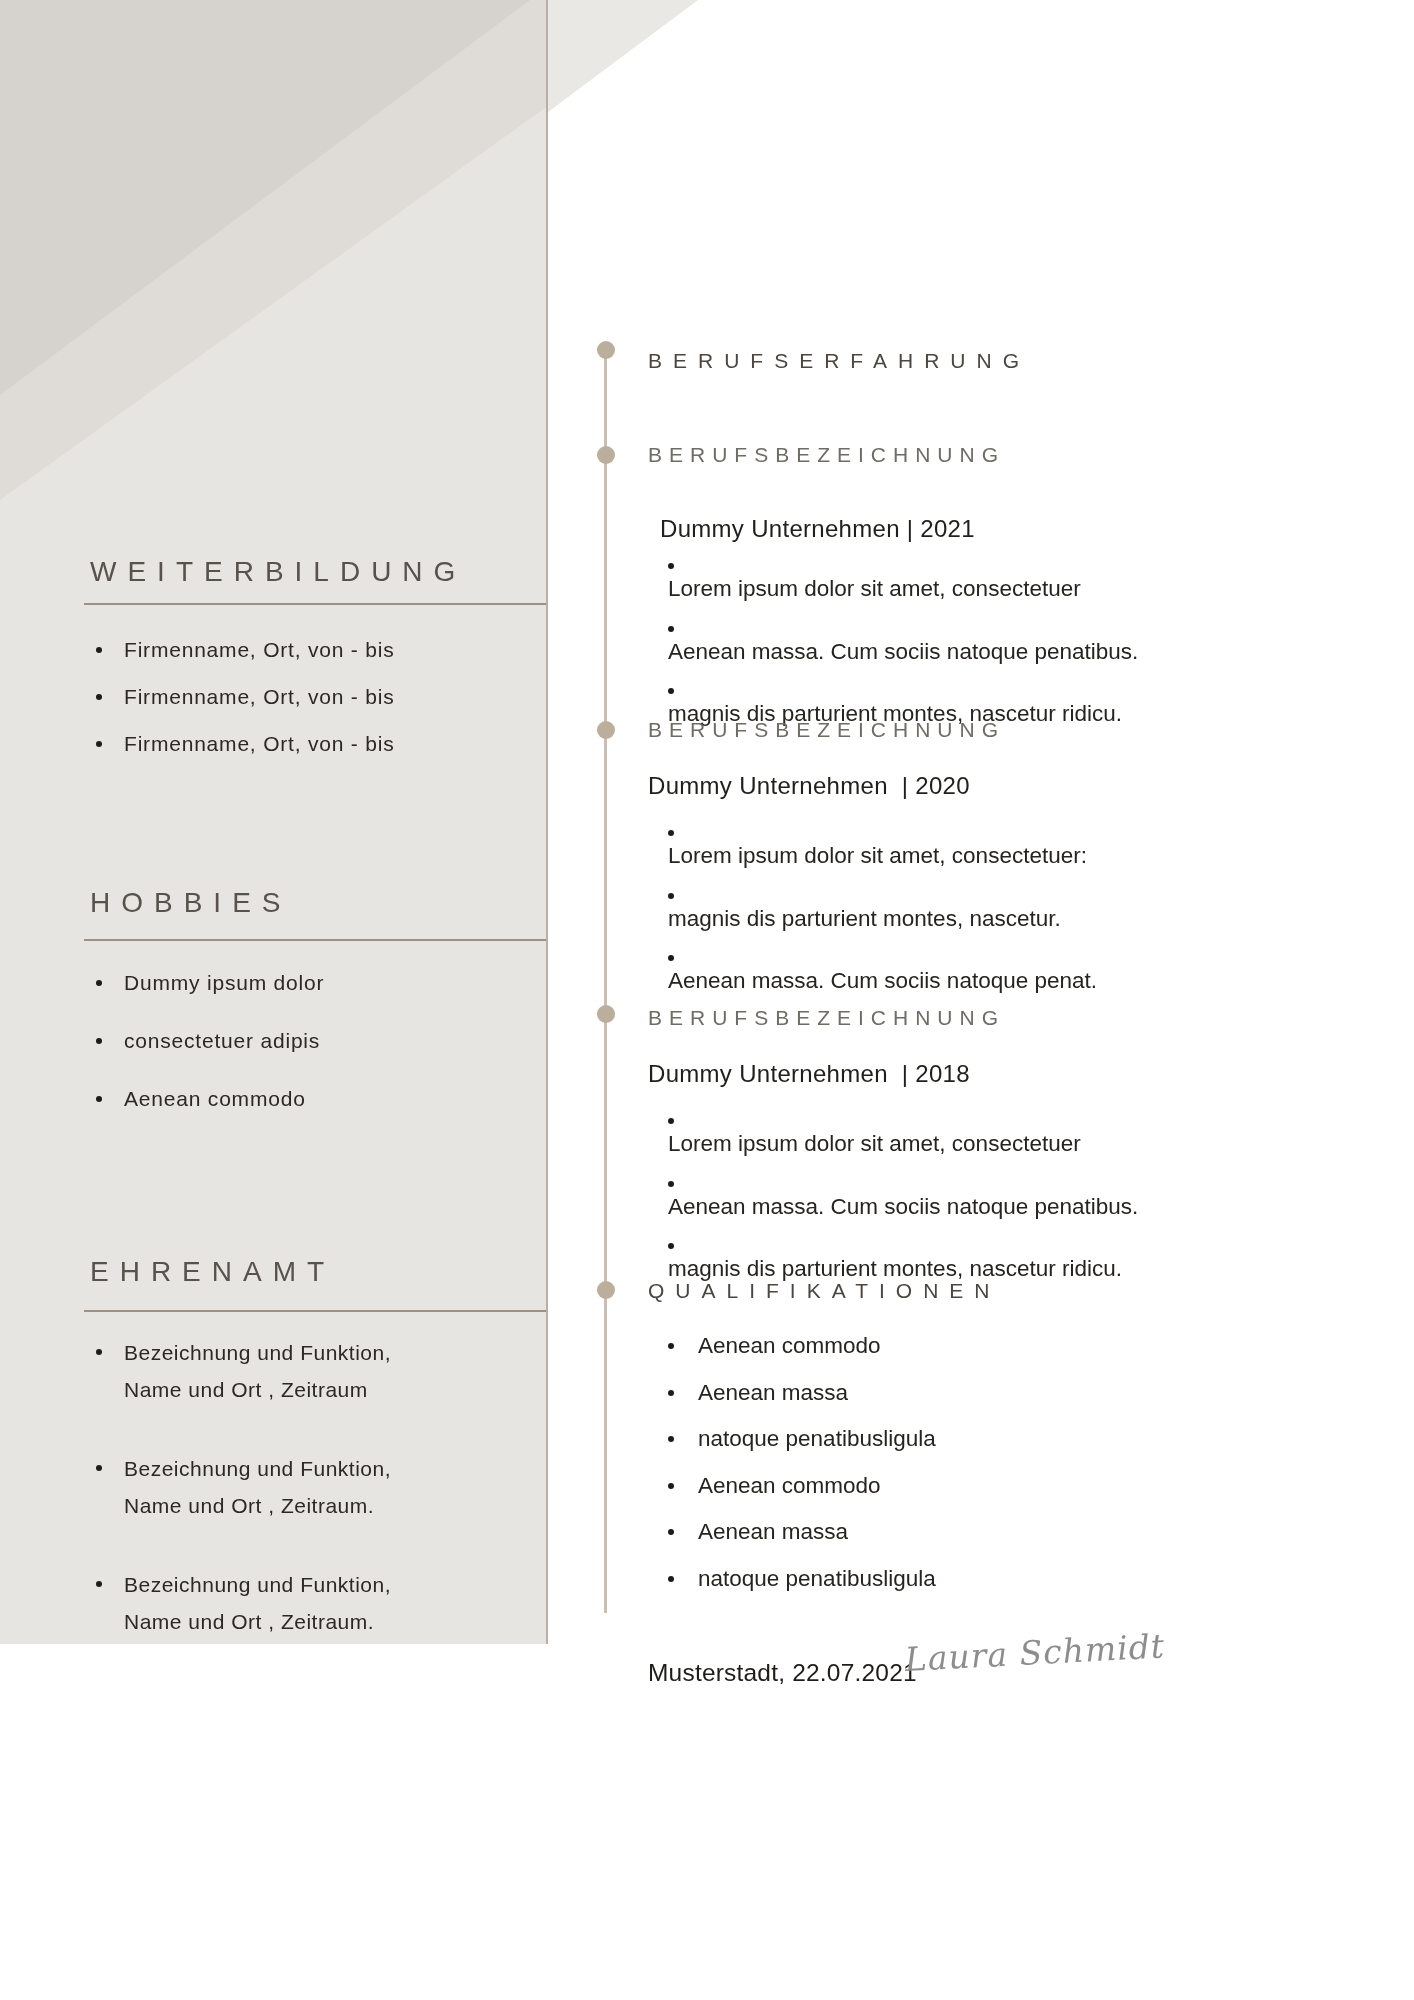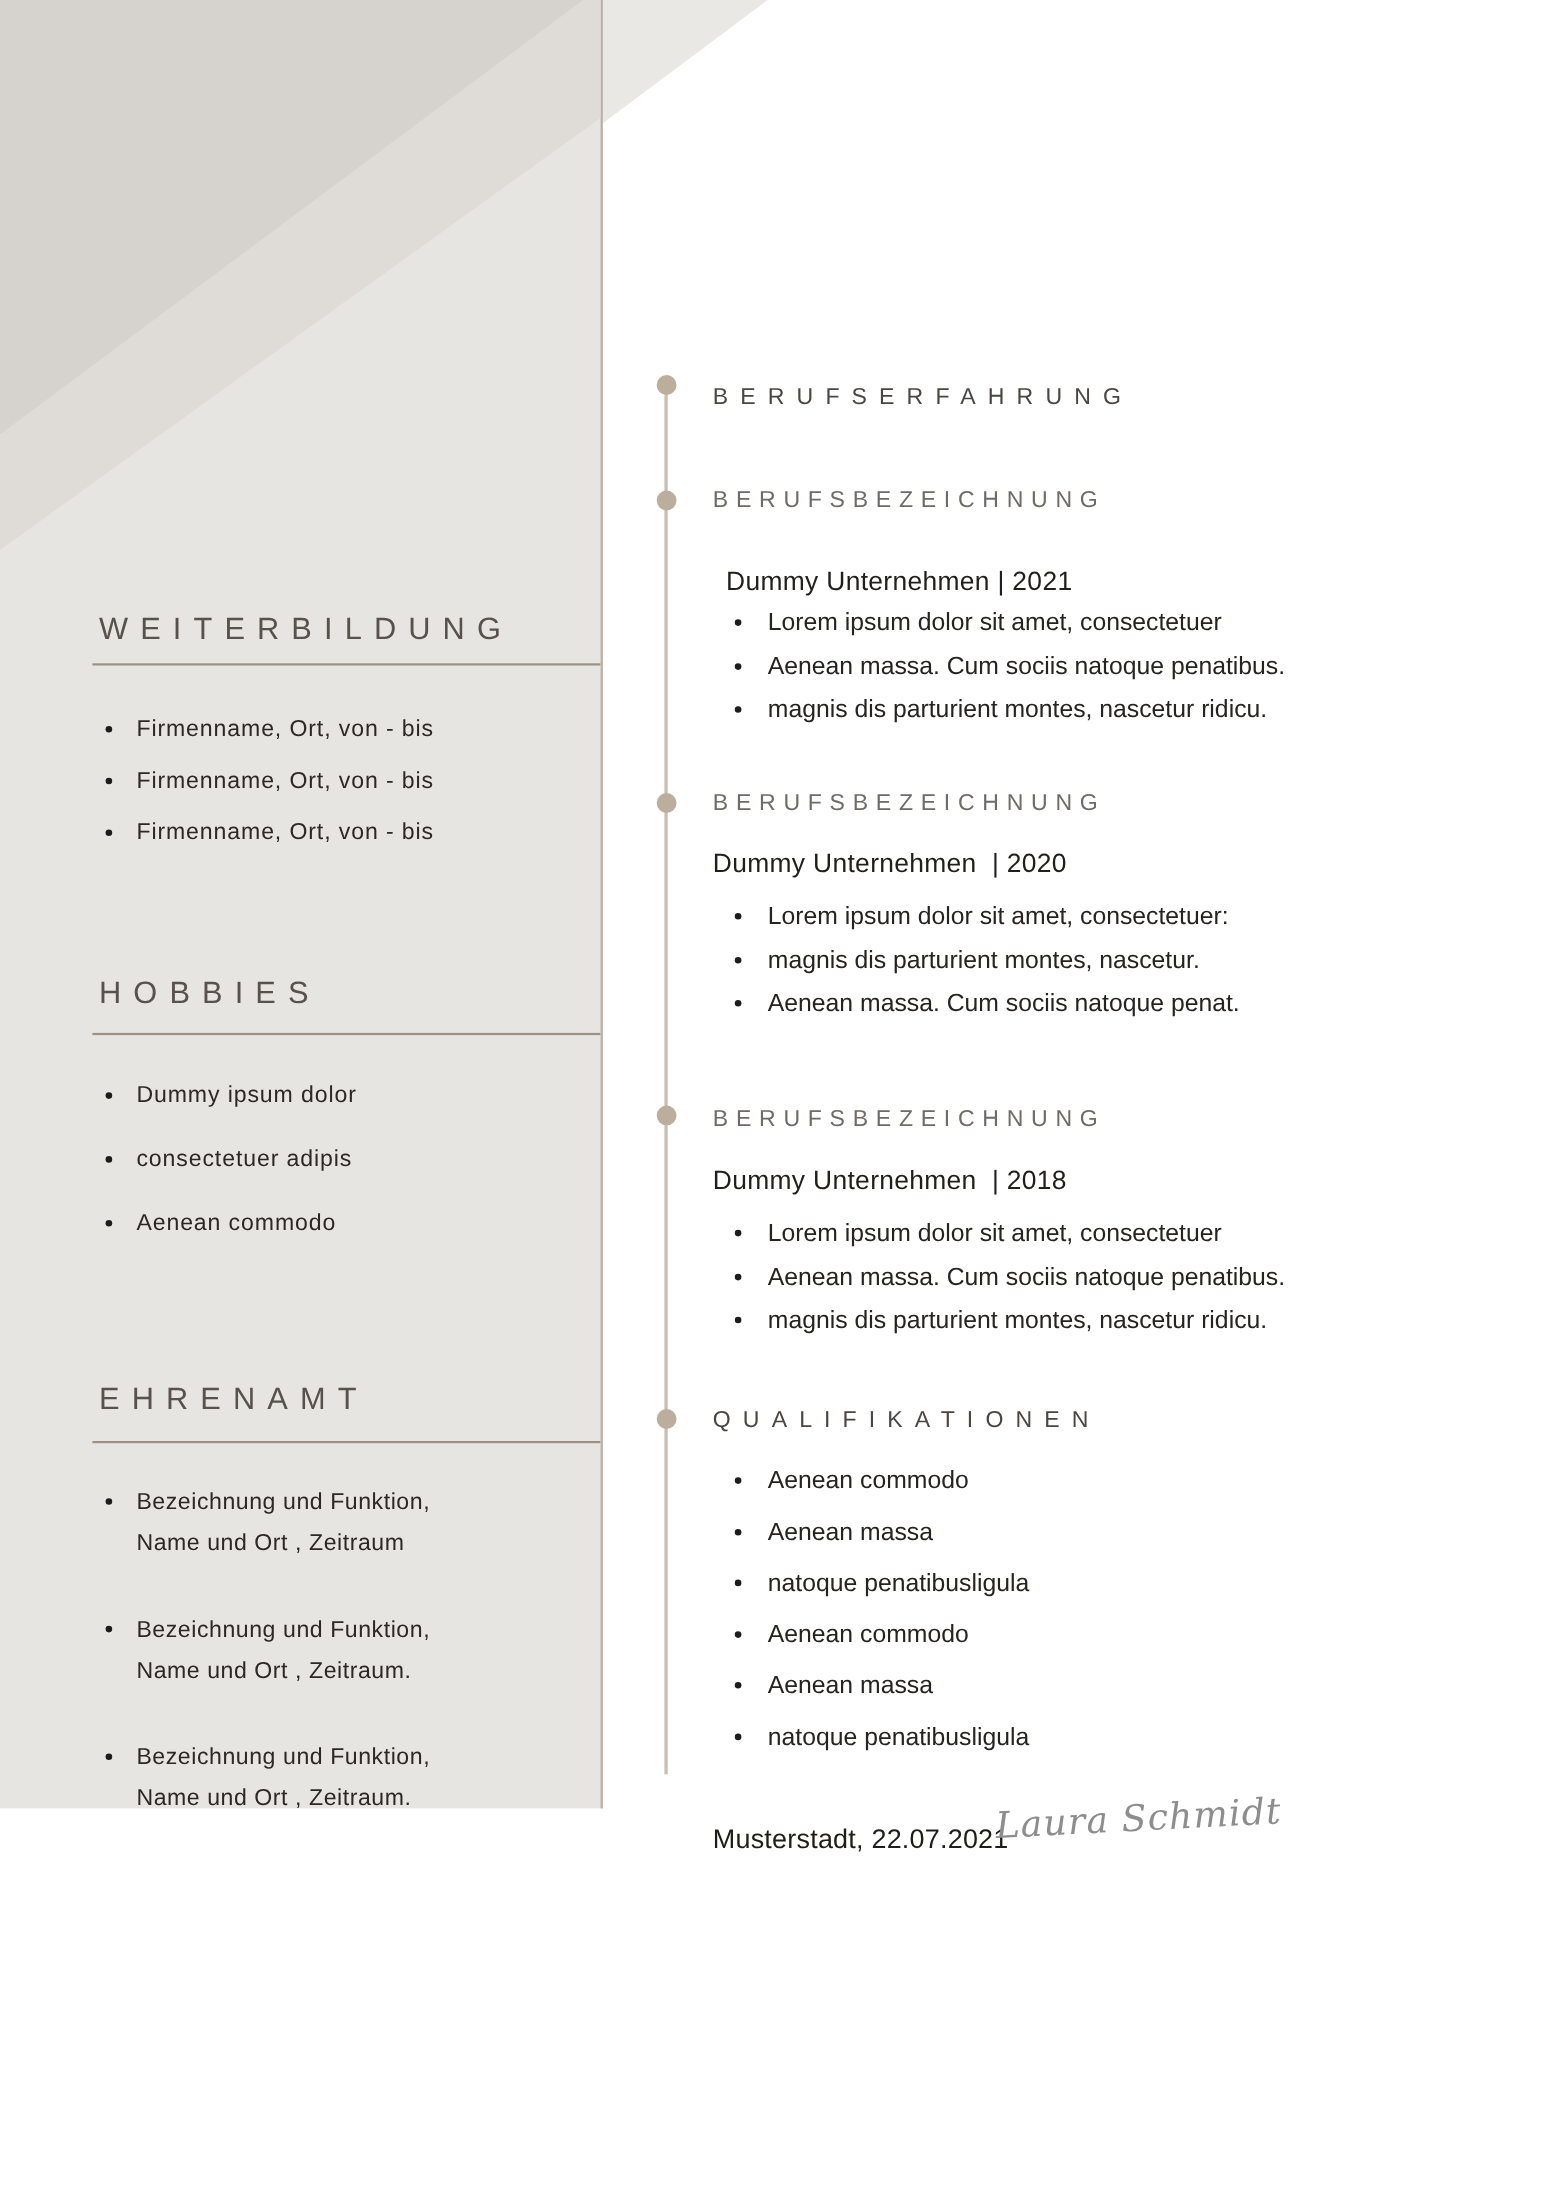--- a/index.html
+++ b/index.html
@@ -28,21 +28,21 @@
     clip-path:polygon(0 0,100% 0,0 100%);background:#eae8e5;
   }
 
   .sb-title{
     position:absolute;left:90px;font-size:28px;line-height:34px;
     letter-spacing:11px;color:#57524c;font-weight:400;white-space:nowrap;
   }
   .sb-rule{
     position:absolute;left:84px;width:462px;height:2px;background:#9c9183;
   }
-  .sb-list{position:absolute;left:96px;width:386px;margin-top:13px;}
+  .sb-list{position:absolute;left:96px;width:386px;}
   .sb-item{
     display:flex;font-size:21px;letter-spacing:0.8px;color:#2b2825;
     line-height:26px;margin-bottom:21px;
   }
   .sb-list.hobbies .sb-item{margin-bottom:32px;}
   .sb-list.ehrenamt{width:316px;}
   .sb-list.ehrenamt .sb-item{line-height:37px;margin-bottom:42px;letter-spacing:0.5px;}
   .mk{
     flex:none;width:6px;height:6px;border-radius:50%;background:#1e1c1a;
     margin-right:22px;margin-top:10px;
@@ -69,21 +69,21 @@
   .role1{top:442px;}.role2{top:717px;}.role3{top:1005px;}
 
   .company{
     position:absolute;left:648px;font-size:24px;line-height:30px;
     letter-spacing:0.3px;color:#211e1b;white-space:pre-wrap;
   }
   .company1{top:514px;margin-left:12px;}.company2{top:771px;}.company3{top:1059px;}
 
   .job-list{position:absolute;left:668px;width:660px;}
   .job-list1{top:546px;}.job-list2{top:813px;}.job-list3{top:1101px;}
-  .job-item{display:flex;font-size:22.5px;line-height:39.5px;color:#262320;}
+  .job-item{display:flex;font-size:22.5px;line-height:39.5px;color:#262320;flex-direction:column;}
   .job-item .mk{margin-top:17px;margin-right:24px;}
 
   .qual-list{position:absolute;left:668px;top:1323px;width:660px;}
   .qual-item{display:flex;font-size:22.5px;line-height:46.5px;color:#262320;}
   .qual-item .mk{margin-top:20px;margin-right:24px;}
 
   .place-date{
     position:absolute;left:648px;top:1657px;font-size:24.5px;line-height:32px;
     color:#1f1c19;letter-spacing:0.2px;
   }

